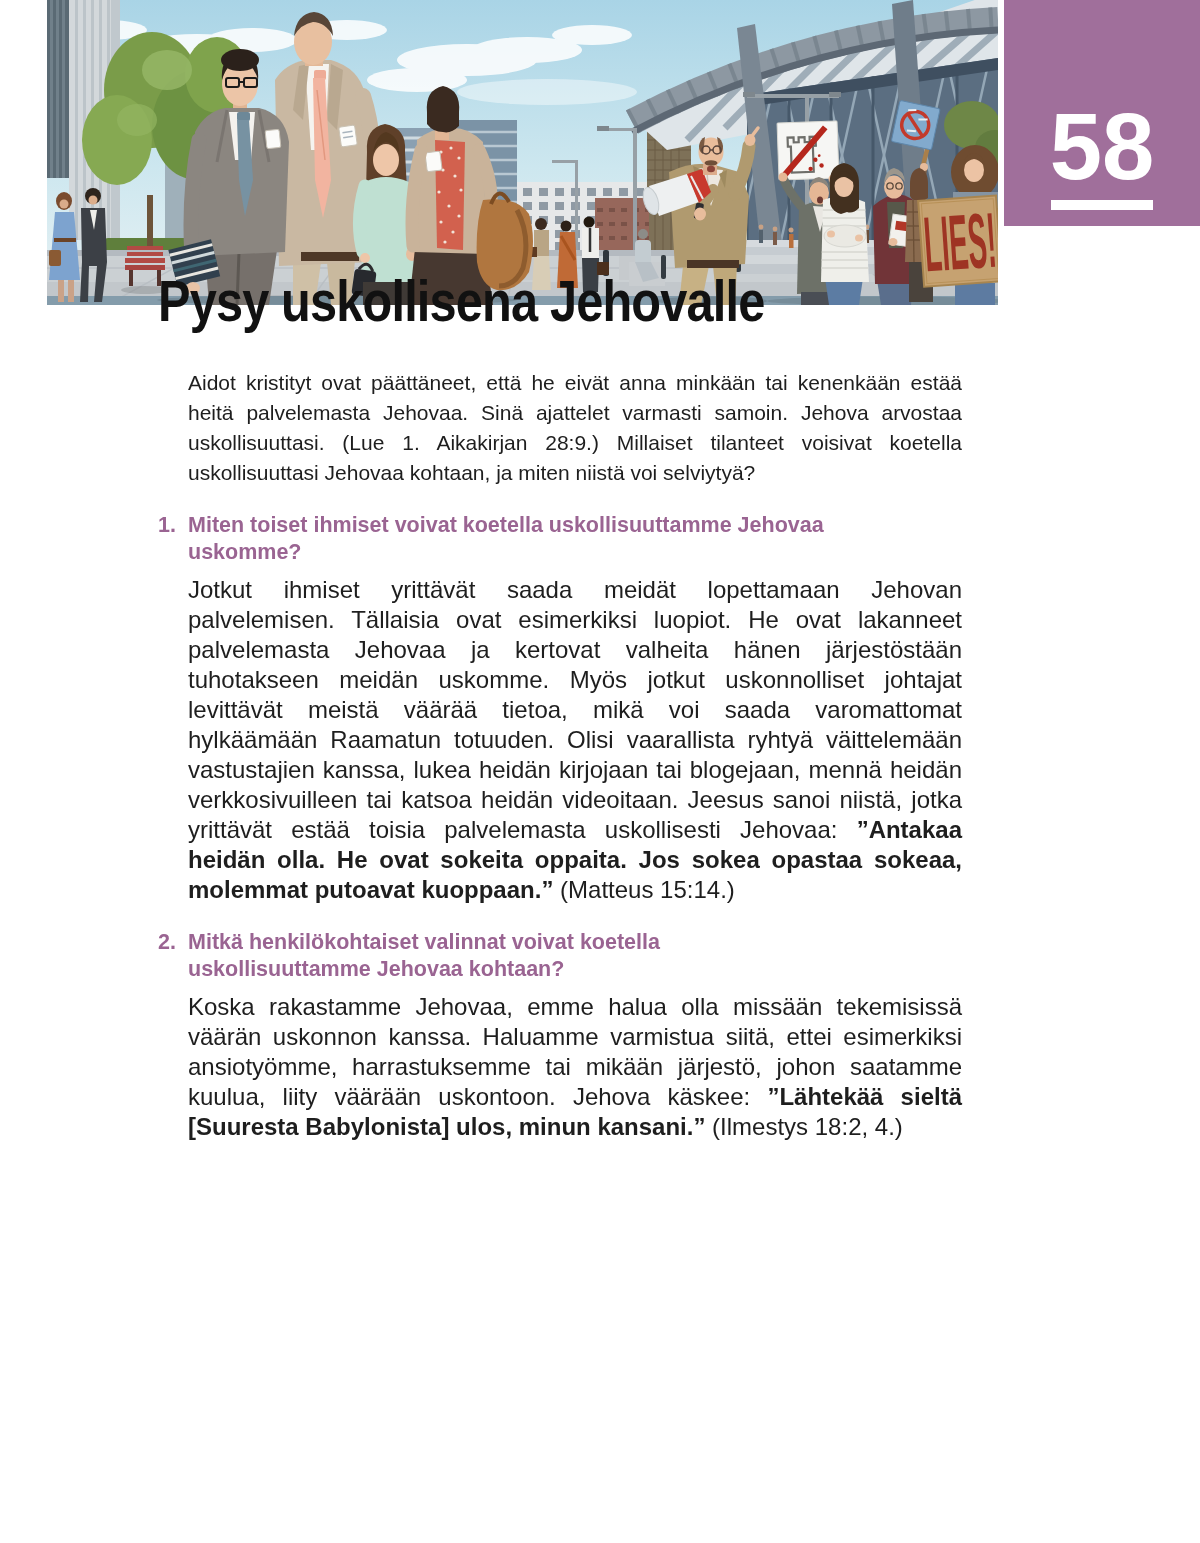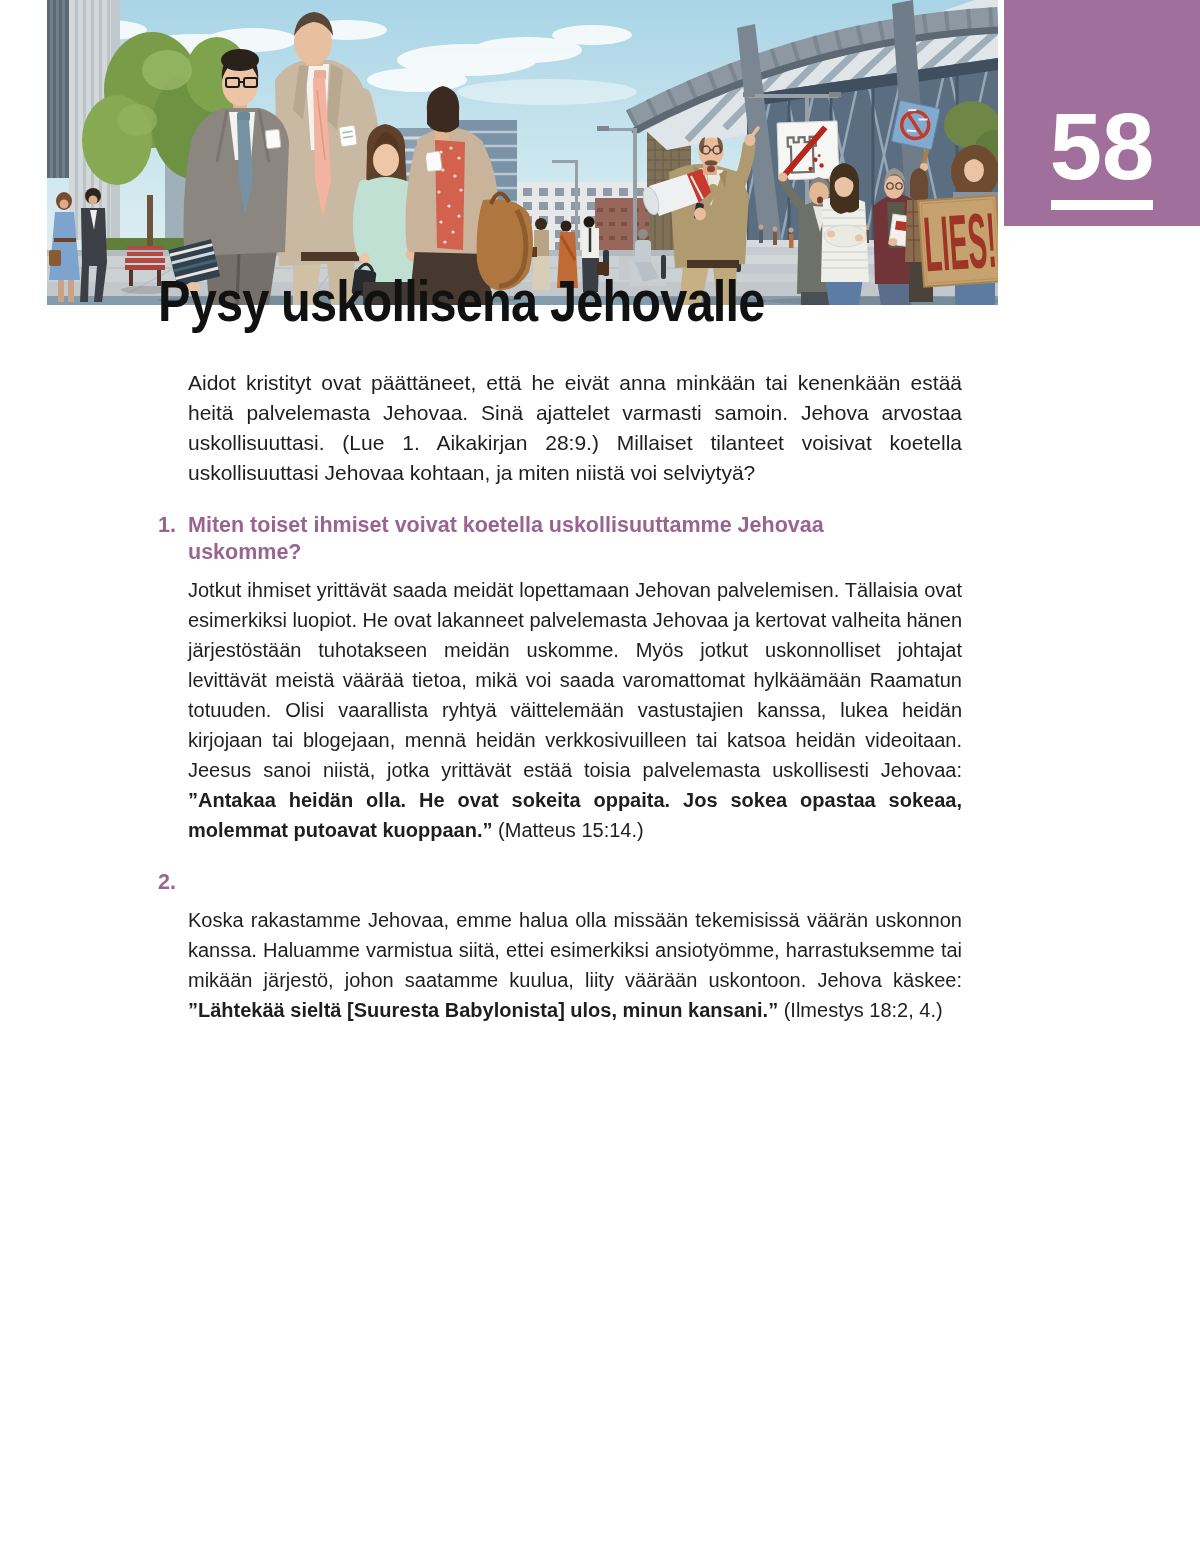--- a/index.html
+++ b/index.html
@@ -29,21 +29,21 @@
   .intro{
     margin:38px 0 0 30px;font-size:21px;line-height:30px;text-align:justify;
   }
   .question{
     margin:24px 0 0 0;display:flex;font-weight:bold;font-size:21.5px;line-height:27px;
     color:var(--heading,#9a6492);
   }
   .qnum{width:30px;flex:none;}
   .qtext{max-width:640px;}
   .para{
-    margin:9px 0 0 30px;font-size:20px;line-height:30px;text-align:justify;
+    margin:9px 0 0 30px;font-size:24px;line-height:30px;text-align:justify;
   }
   .para span{font-weight:inherit;}
 </style>
 </head>
 <body>
 
 <div class="page">
 
   <header class="header">
     <div class="photo">
@@ -564,18 +564,19 @@
       <h2 class="question">
         <span class="qnum">1.</span>
         <span class="qtext">Miten toiset ihmiset voivat koetella uskollisuuttamme Jehovaa uskomme?</span>
       </h2>
       <p class="para"><span>Jotkut ihmiset yrittävät saada meidät lopettamaan Jehovan palvelemisen. Tällaisia ovat esimerkiksi luopiot. He ovat lakanneet palvelemasta Jehovaa ja kertovat valheita hänen järjestöstään tuhotakseen meidän uskomme. Myös jotkut uskonnolliset johtajat levittävät meistä väärää tietoa, mikä voi saada varomattomat hylkäämään Raamatun totuuden. Olisi vaarallista ryhtyä väittelemään vastustajien kanssa, lukea heidän kirjojaan tai blogejaan, mennä heidän verkkosivuilleen tai katsoa heidän videoitaan. Jeesus sanoi niistä, jotka yrittävät estää toisia palvelemasta uskollisesti Jehovaa: </span><span style="font-weight: bold;">”Antakaa heidän olla. He ovat sokeita oppaita. Jos sokea opastaa sokeaa, molemmat putoavat kuoppaan.”</span><span> (Matteus 15:14.)</span></p>
     </section>
 
     <section>
       <h2 class="question">
         <span class="qnum">2.</span>
+        <span class="qtext">Mitkä henkilökohtaiset valinnat voivat koetella uskollisuuttamme Jehovaa kohtaan?</span>
       </h2>
       <p class="para"><span>Koska rakastamme Jehovaa, emme halua olla missään tekemisissä väärän uskonnon kanssa. Haluamme varmistua siitä, ettei esimerkiksi ansiotyömme, harrastuksemme tai mikään järjestö, johon saatamme kuulua, liity väärään uskontoon. Jehova käskee: </span><span style="font-weight: bold;">”Lähtekää sieltä [Suuresta Babylonista] ulos, minun kansani.”</span><span> (Ilmestys 18:2, 4.)</span></p>
     </section>
   </main>
 
 </div>
 
 </body></html>

